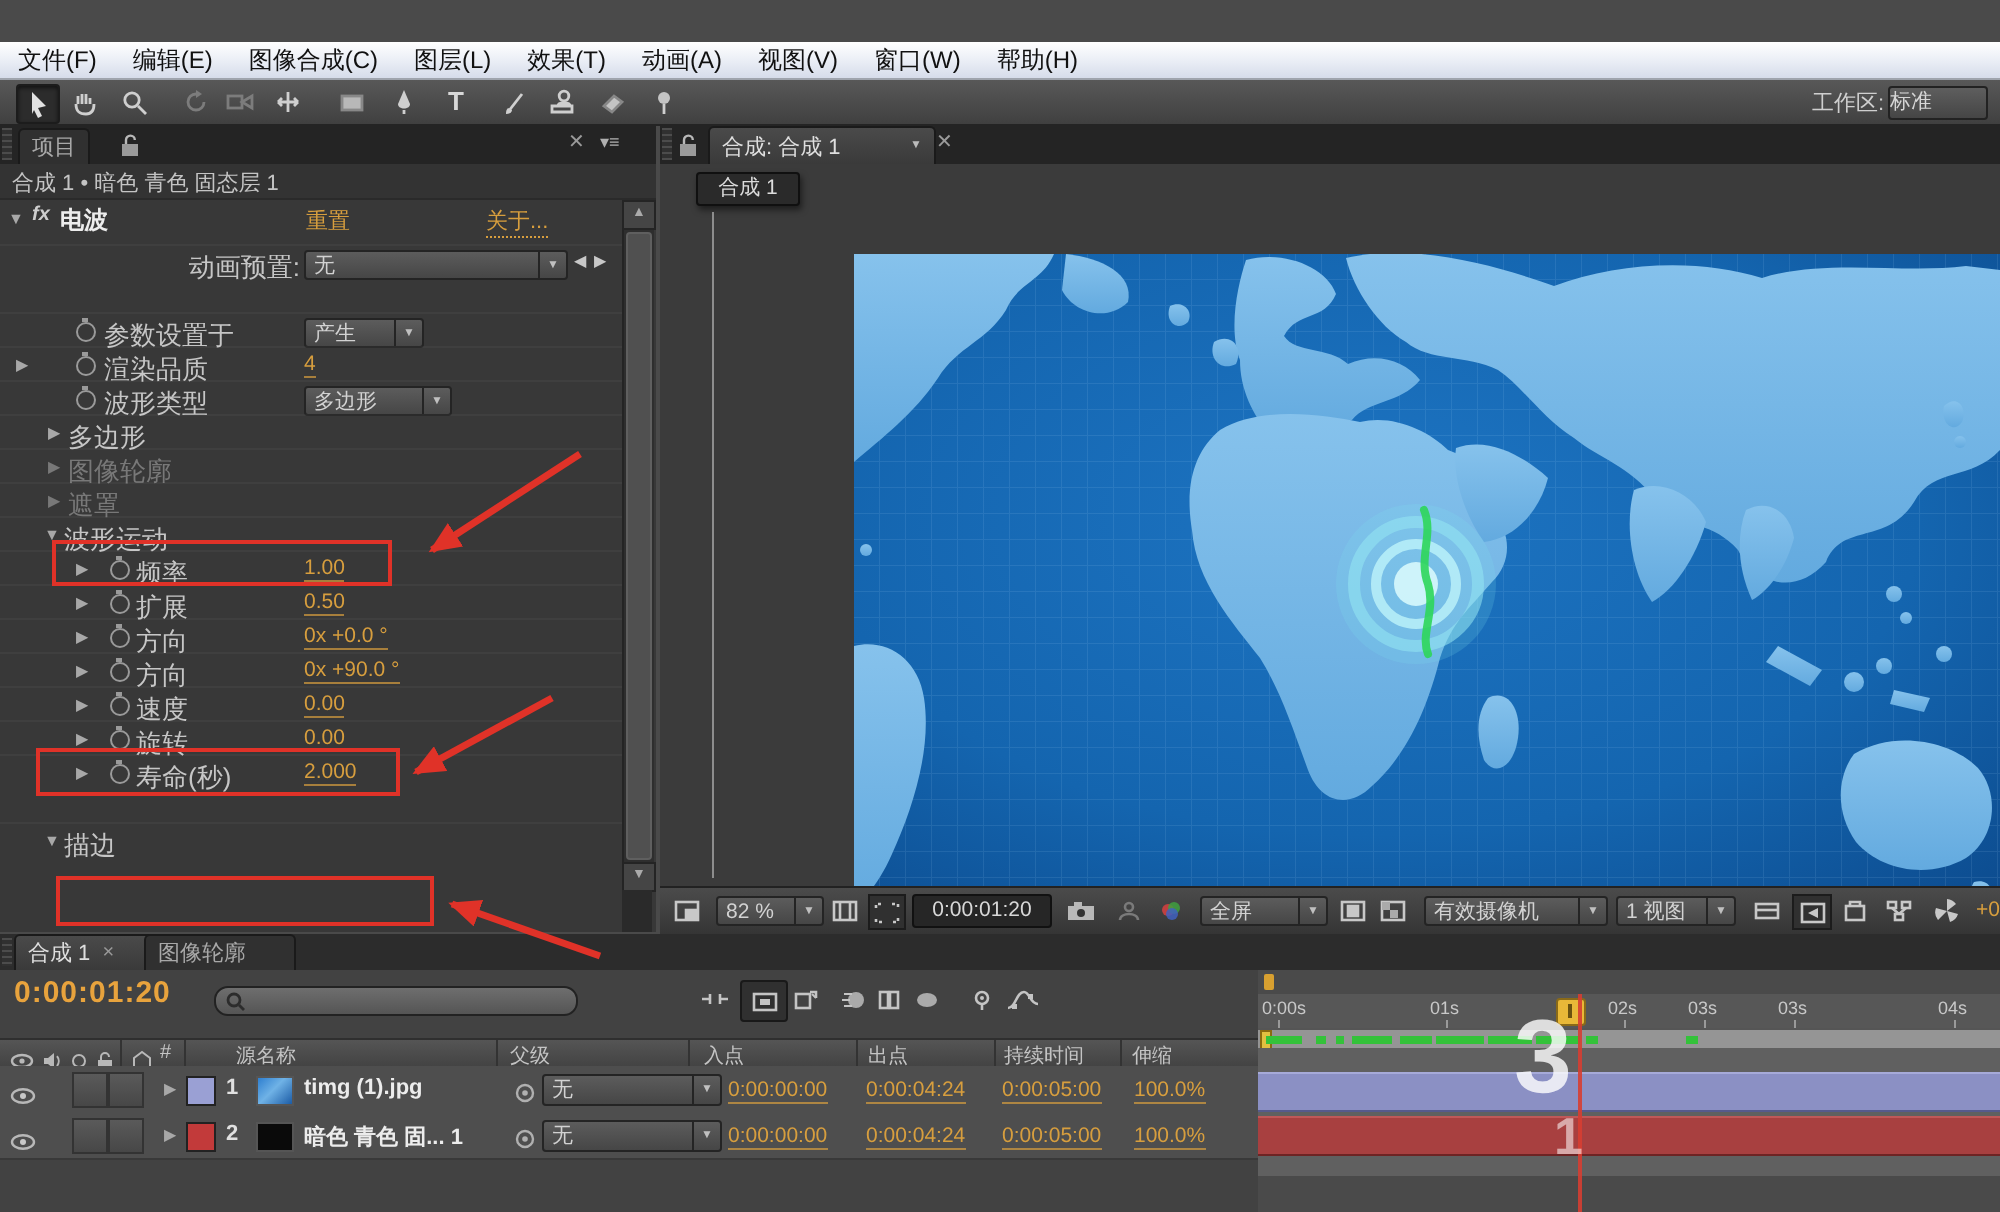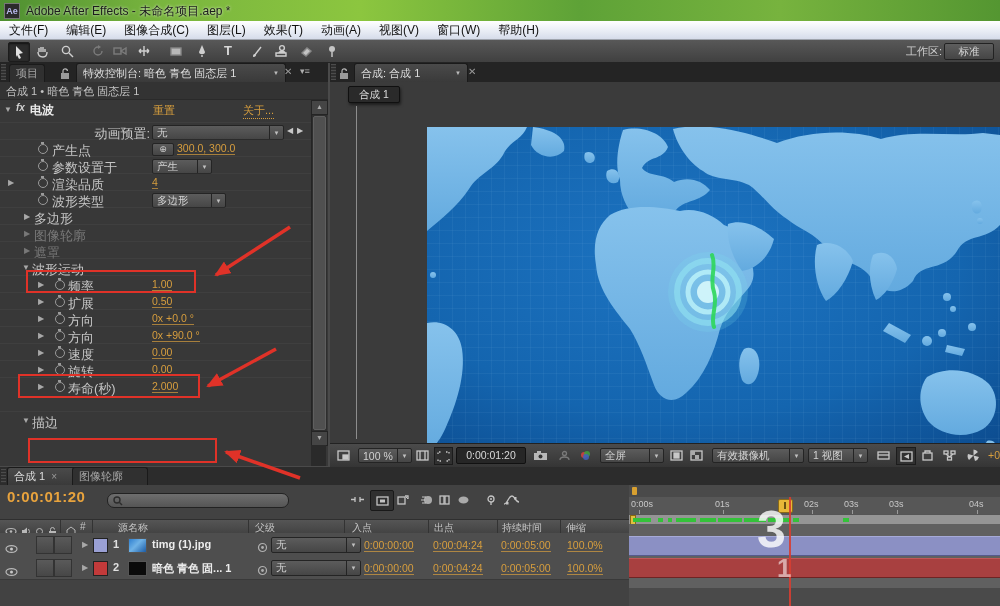--- a/index.html
+++ b/index.html
@@ -17,21 +17,21 @@
   .menuitem{font-size:12px;color:#111;padding:0 9px;line-height:17px;cursor:default;}
   .toolbar{left:0;top:40px;width:1000px;height:22px;background:linear-gradient(#585858,#404040);
     border-bottom:1px solid #242424;}
   .tool{top:2px;width:20px;height:18px;display:flex;align-items:center;justify-content:center;border-radius:2px;}
   .tool.pressed{background:#2c2c2c;border:1px solid #1c1c1c;box-shadow:inset 0 1px 2px rgba(0,0,0,.6);}
   .tool svg{stroke:#cfcfcf;fill:none;stroke-width:1.4;}
   .tool.dim svg{stroke:#7c7c7c;}
   .tool .tglyph{color:#d8d8d8;font-size:13px;font-weight:bold;line-height:14px;}
   .wslabel{top:4px;right:58px;font-size:11px;color:#cfcfcf;}
   .wschip{top:3px;right:6px;width:48px;height:15px;background:linear-gradient(#5e5e5e,#454545);
-    border:1px solid #222;border-radius:2px;font-size:10.5px;color:#d6d6d6;text-align:center;line-height:15px;}
+    border:1px solid #222;border-radius:2px;font-size:10.5px;color:#d6d6d6;text-align:left;line-height:15px;}
   
   .grip{width:5px;background:repeating-linear-gradient(#4c4c4c 0 1px,#303030 1px 3px);}
   .tabrow{background:#242424;}
   .tab{background:#303030;border:1px solid #1a1a1a;border-bottom:none;border-radius:3px 3px 0 0;
     color:#a8a8a8;font-size:11px;display:flex;align-items:center;padding:0 6px;}
   .tab.active{background:linear-gradient(#4a4a4a,#3a3a3a);color:#dedede;}
   .closex{color:#9a9a9a;font-size:10px;margin-left:6px;}
   .ddarr{font-size:6px;color:#bbb;}
   .dd{background:linear-gradient(#5c5c5c,#464646);border:1px solid #242424;border-radius:2px;height:13px;
     display:flex;align-items:center;}
@@ -91,24 +91,20 @@
   .playhead{width:2px;background:rgba(214,62,50,.9);}
   .wmark{color:rgba(255,255,255,.8);font-weight:bold;pointer-events:none;}
   .annot{left:0;top:0;pointer-events:none;z-index:60;}
   .lockicon svg,.eyeicon svg{stroke:#b8b8b8;fill:none;stroke-width:1.2;}
 </style>
 </head>
 <body>
 
 <div id="app">
 
-  <div class="abs titlebar">
-    <div class="abs aeicon">Ae</div>
-    <div class="abs wtitle">Adobe After Effects - 未命名项目.aep *</div>
-  </div>
 
   <div class="abs menubar">
     <span class="menuitem">文件(F)</span>
     <span class="menuitem">编辑(E)</span>
     <span class="menuitem">图像合成(C)</span>
     <span class="menuitem">图层(L)</span>
     <span class="menuitem">效果(T)</span>
     <span class="menuitem">动画(A)</span>
     <span class="menuitem">视图(V)</span>
     <span class="menuitem">窗口(W)</span>
@@ -195,24 +191,20 @@
       <div class="abs grip" style="left:1px;top:2px;height:16px"></div>
       <div class="abs tab" style="left:9px;top:2px;height:17px">
         <span>项目</span>
       </div>
       <div class="abs lockicon" style="left:60px;top:4px">
         <svg width="11" height="12">
             <rect x="1" y="5" width="8" height="6" fill="#9a9a9a" stroke="none"></rect>
             <path d="M3,5 V3 a2.2,2.2 0 0 1 4.4,0"></path>
           </svg>
       </div>
-      <div class="abs tab active" style="left:76px;top:1px;height:18px;width:196px">
-        <span style="flex:1;overflow:hidden;white-space:nowrap">特效控制台: 暗色 青色 固态层 1</span>
-        <span class="ddarr">▼</span>
-      </div>
       <span class="abs closex" style="left:278px;top:4px">✕</span>
       <span class="abs" style="left:300px;top:4px;color:#b0b0b0;font-size:9px">▾≡</span>
     </div>
     <div class="abs" style="left:0;top:20px;width:328px;height:17px;background:#333;border-bottom:1px solid #2a2a2a">
       <span class="abs" style="left:6px;top:2px;font-size:11px;color:#c4c4c4">合成 1 • 暗色 青色 固态层 1</span>
     </div>
 
     <div class="abs" style="left:0;top:38px;width:311px;height:18px">
       <span class="abs exp" style="left:4px;top:5px">▼</span>
       <span class="abs" style="left:16px;top:2px;font-size:10px;font-style:italic;font-weight:bold;color:#cfcfcf">fx</span>
@@ -224,26 +216,20 @@
     <div class="abs fxrow" style="top:60px">
       <span class="abs rlbl" style="left:50px;top:2px;width:100px;text-align:right">动画预置:</span>
       <div class="abs dd" style="left:152px;top:2px;width:130px">
         <span class="cap">无</span>
           <span class="arr">▼</span>
       </div>
       <span class="abs" style="left:287px;top:3px;color:#c8c8c8;font-size:8px">◀</span>
       <span class="abs" style="left:297px;top:3px;color:#c8c8c8;font-size:8px">▶</span>
     </div>
 
-    <div class="abs fxrow" style="top:77px">
-      <span class="abs sw" style="left:38px;top:4px"></span>
-      <span class="abs rlbl" style="left:52px;top:2px">产生点</span>
-      <div class="abs bevelbtn" style="left:152px;top:3px;width:20px;height:11px;text-align:center;color:#ccc;font-size:9px;line-height:11px">⊕</div>
-      <span class="abs val" style="left:177px;top:2px">300.0, 300.0</span>
-    </div>
 
     <div class="abs fxrow" style="top:94px">
       <span class="abs sw" style="left:38px;top:4px"></span>
       <span class="abs rlbl" style="left:52px;top:2px">参数设置于</span>
       <div class="abs dd" style="left:152px;top:2px;width:58px">
         <span class="cap">产生</span>
           <span class="arr">▼</span>
       </div>
     </div>
 
@@ -412,21 +398,21 @@
     </div>
 
     <div class="abs compbar">
       <div class="abs cbicon" style="left:4px;width:18px">
           <svg width="13" height="11">
             <rect x="1" y="1" width="11" height="9"></rect>
             <rect x="6" y="5" width="5" height="4" fill="#c8c8c8"></rect>
           </svg>
         </div>
       <div class="abs dd" style="left:28px;top:4px;width:52px">
-        <span class="cap">100 %</span>
+        <span class="cap">82 %</span>
           <span class="arr">▼</span>
       </div>
       <div class="abs cbicon" style="left:84px;width:17px">
           <svg width="13" height="11">
             <rect x="1" y="1" width="11" height="9"></rect>
             <path d="M4,1 V10 M9,1 V10"></path>
           </svg>
         </div>
       <div class="abs cbicon" style="left:104px;width:17px;border:1px solid #1c1c1c;background:#303030">
           <svg width="13" height="11">

